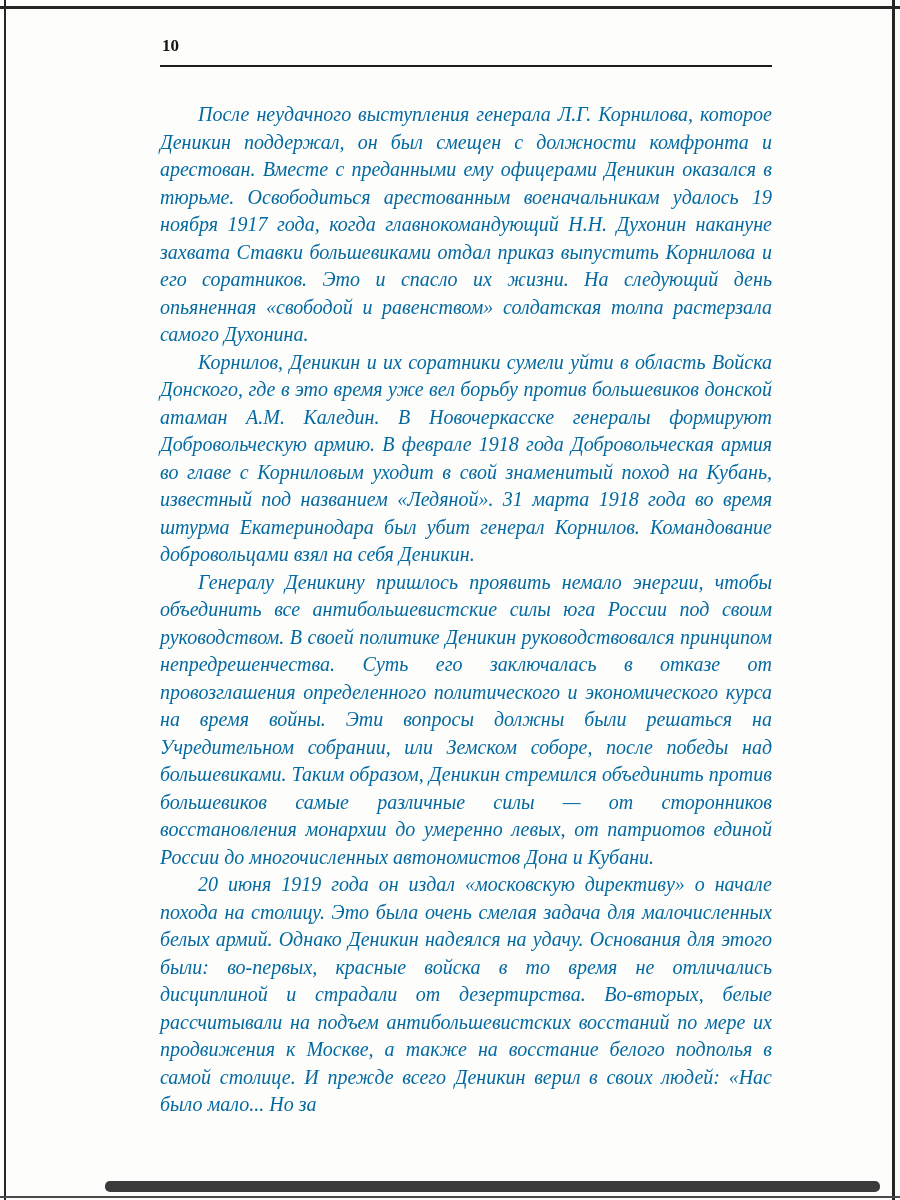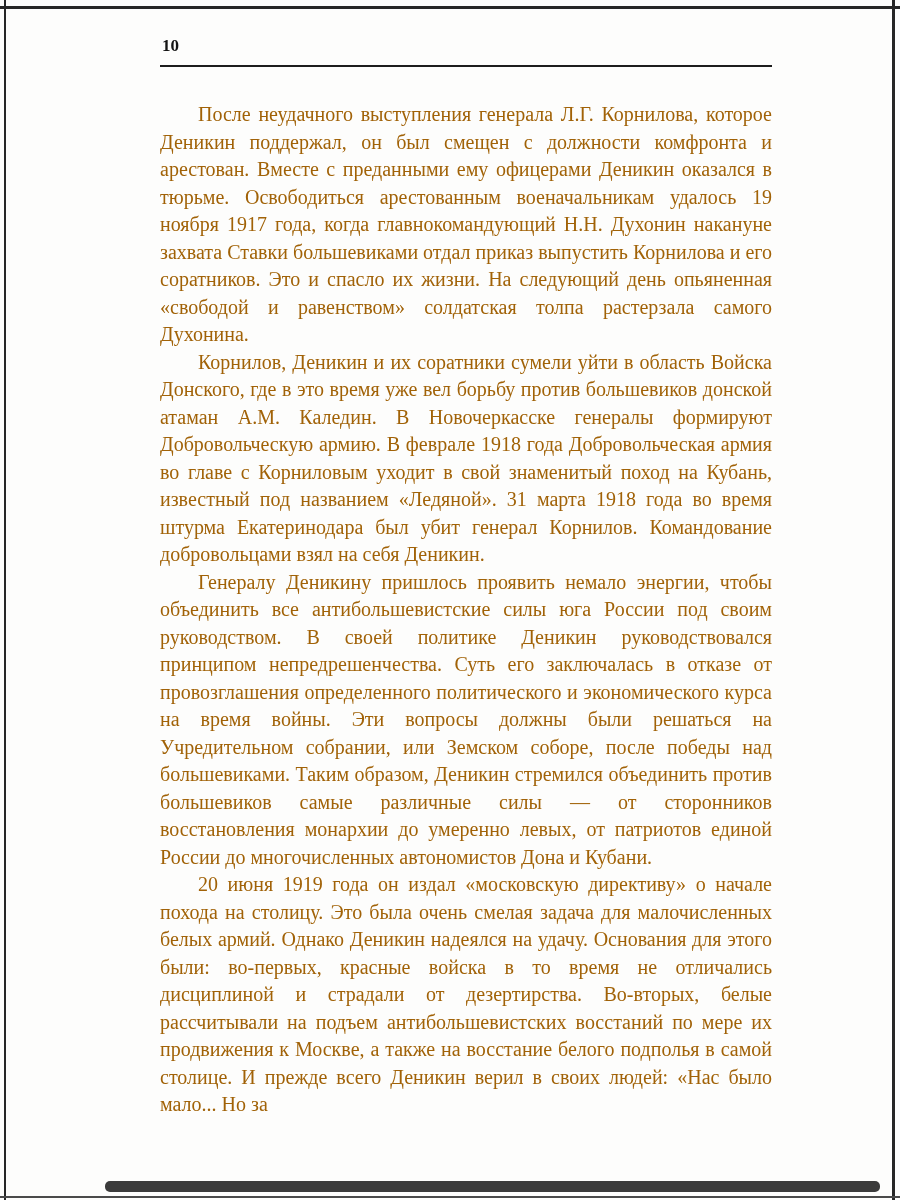--- a/index.html
+++ b/index.html
@@ -57,25 +57,26 @@
     color: #141414;
     padding-left: 40px;
   }
   .header-rule {
     height: 2px;
     background: #1d1d1d;
     margin-top: 3px;
   }
   .body-text {
     margin-top: 34px;
-    color: #a16207;
+    color: #0369a1;
     font-size: 20px;
     line-height: 27.5px;
     text-align: justify;
     hyphens: auto;
+    font-style: italic;
     -webkit-hyphens: auto;
   }
   .body-text p {
     margin: 0;
     text-indent: 38px;
   }
 </style>
 </head>
 <body>
 

